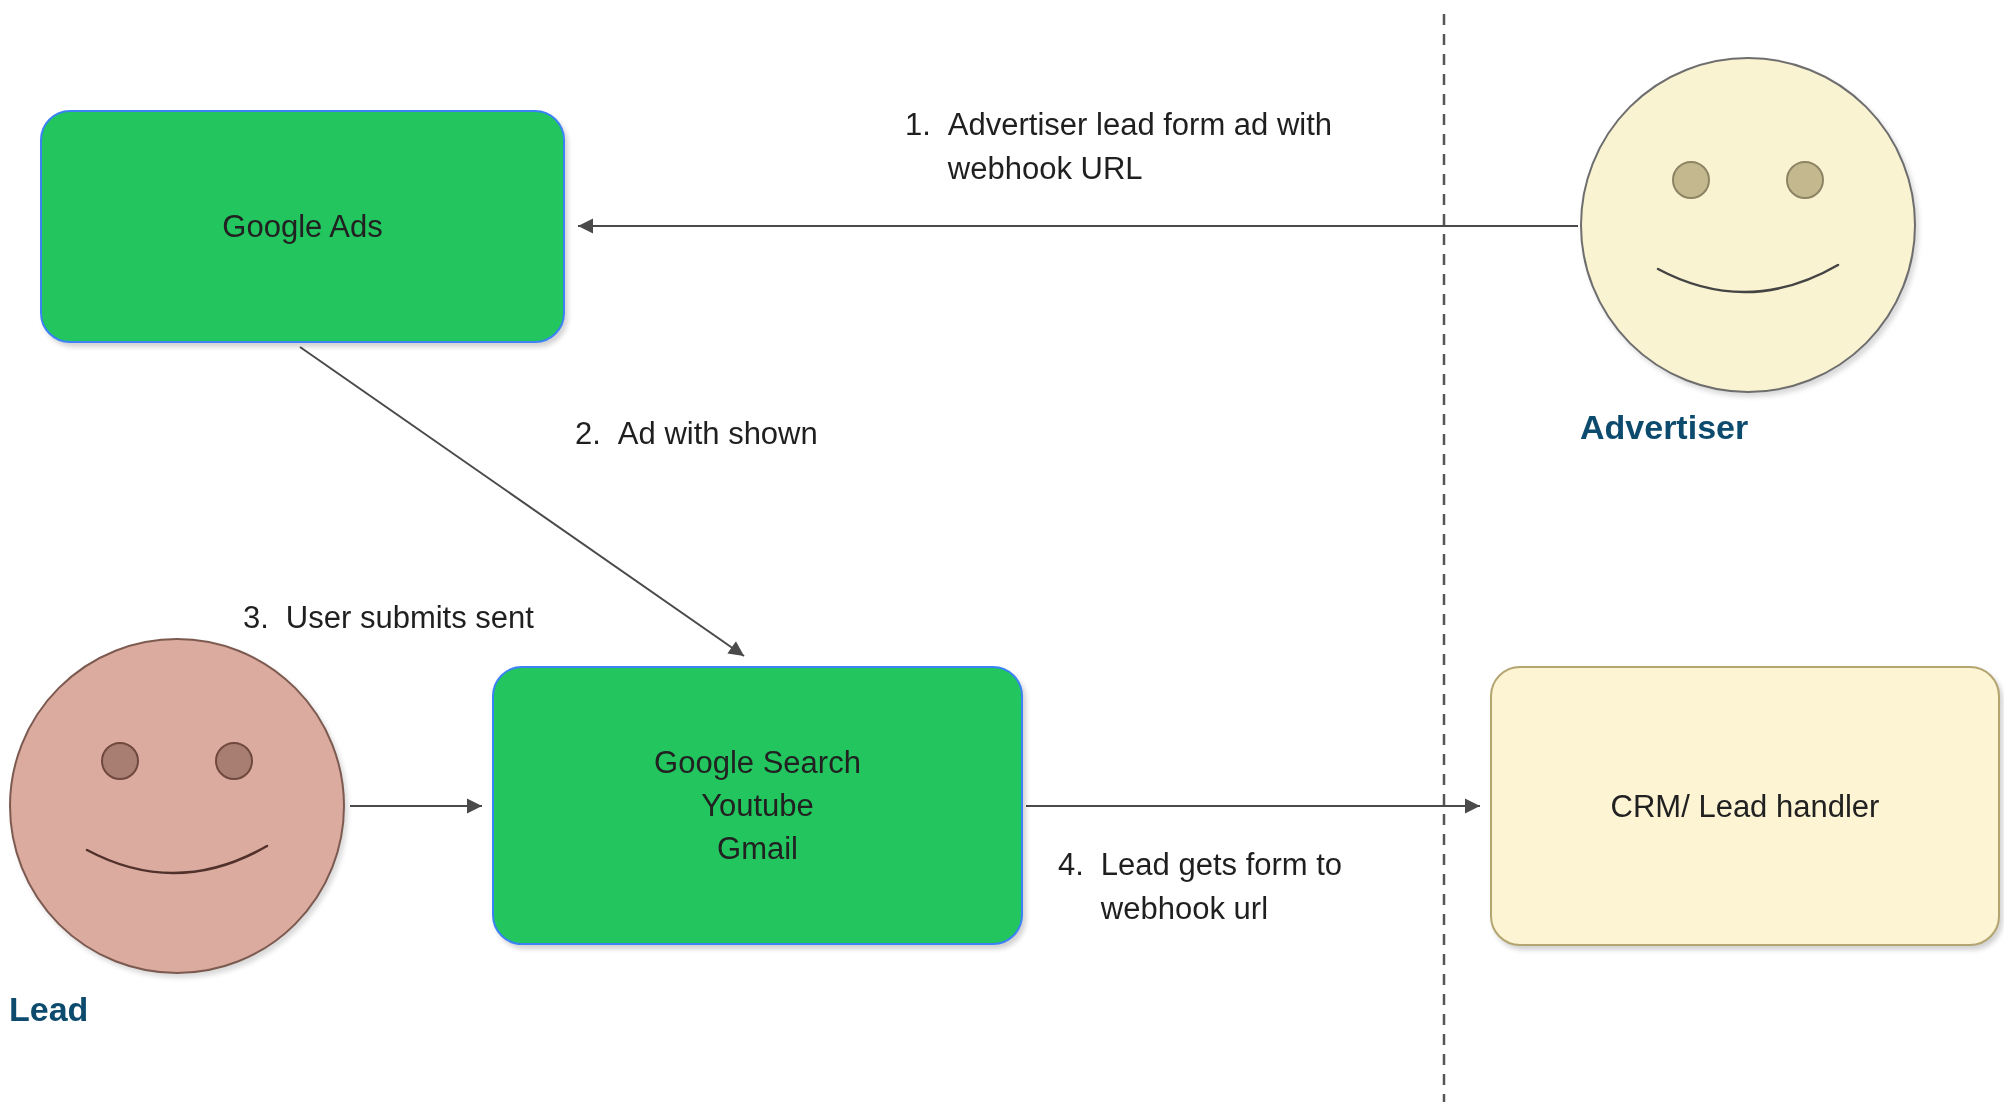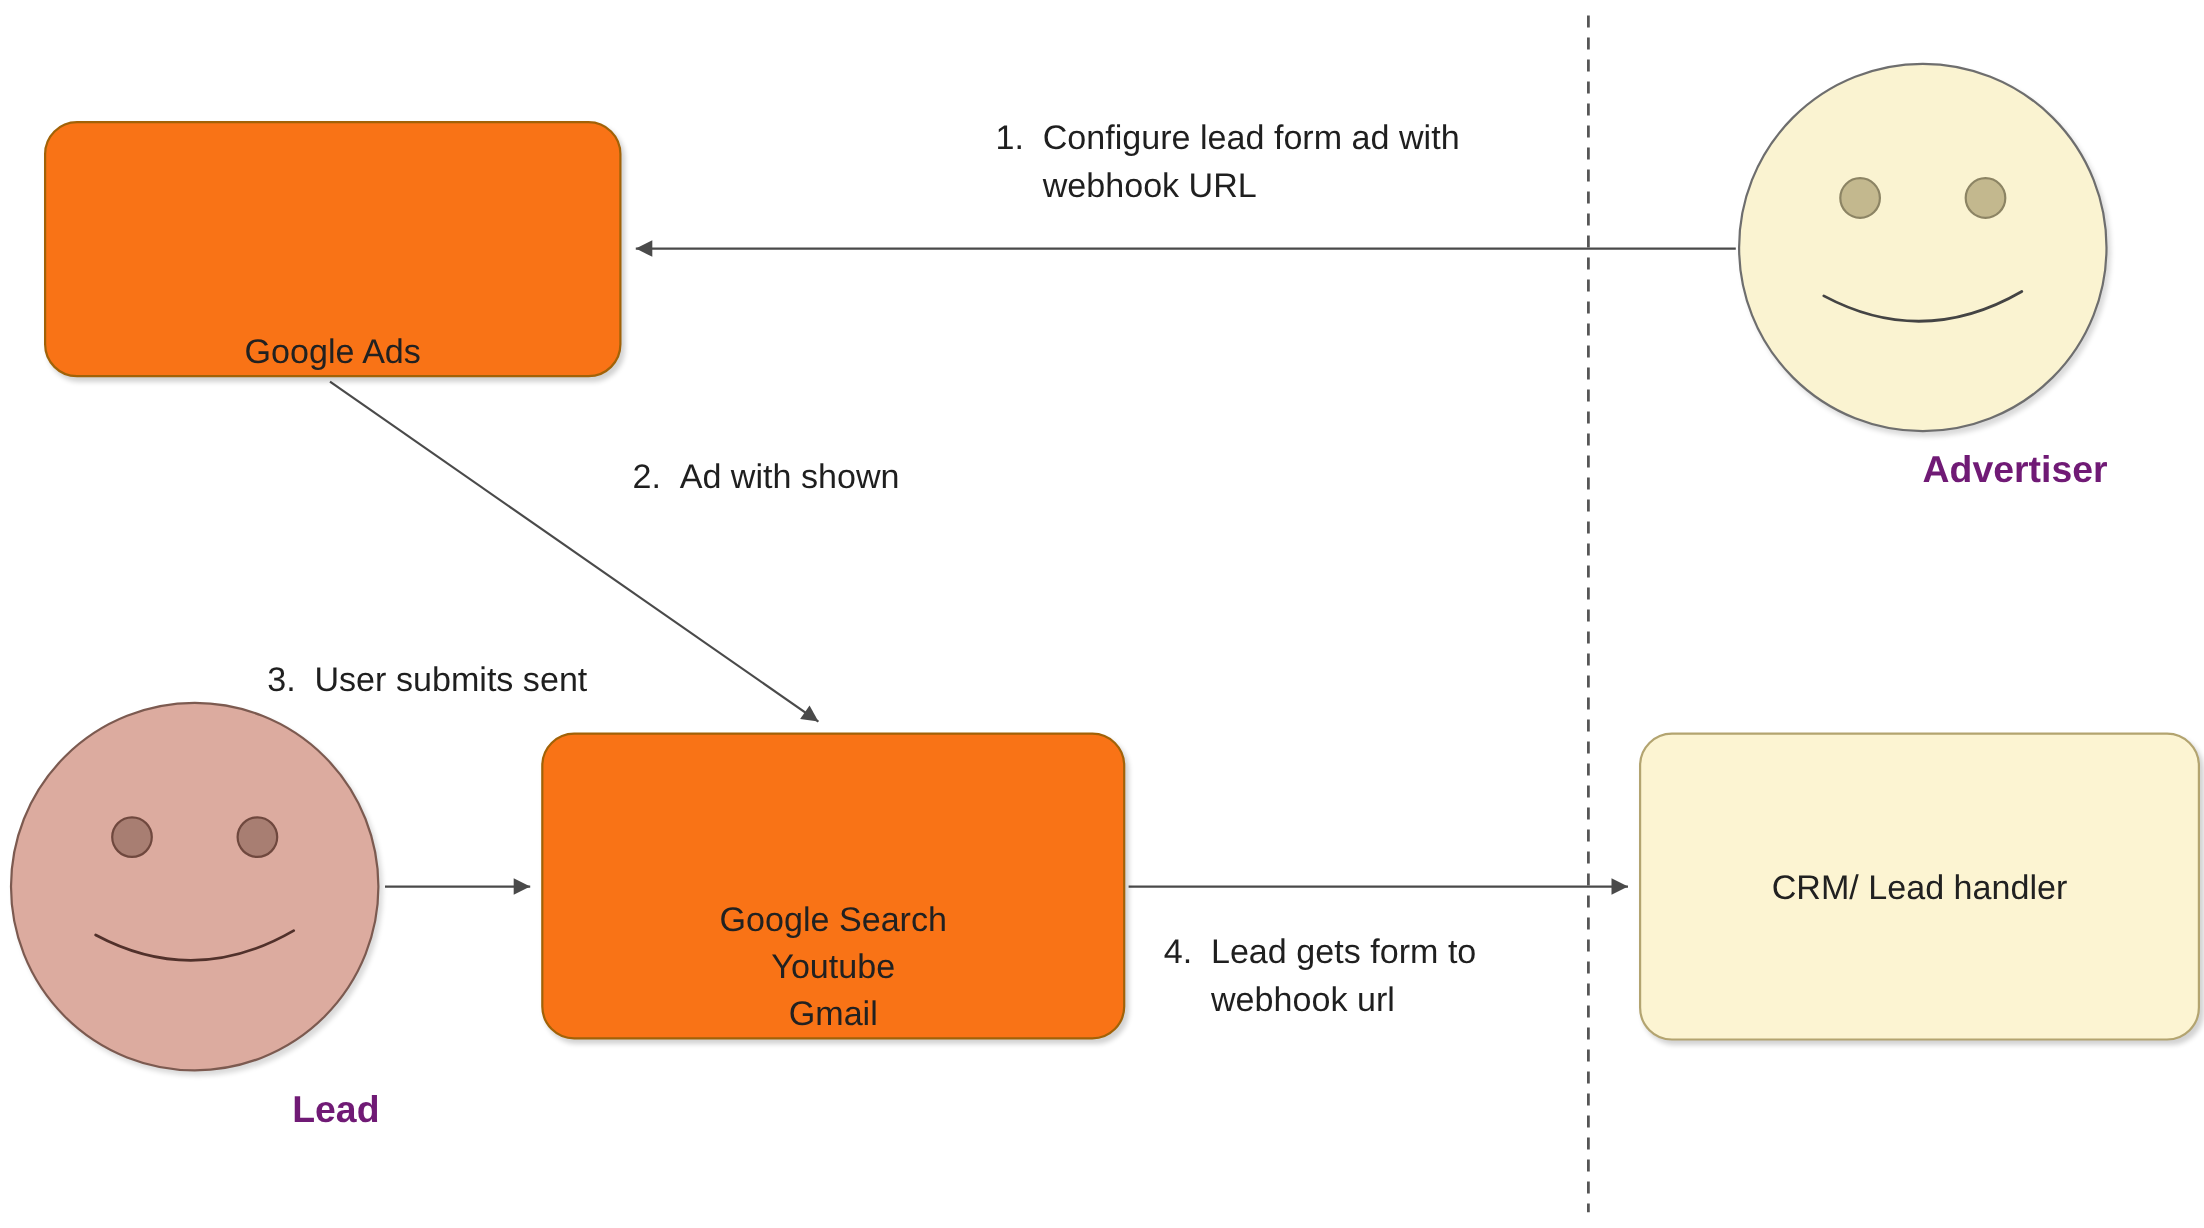--- a/index.html
+++ b/index.html
@@ -28,24 +28,23 @@
     display: flex;
     flex-direction: column;
     align-items: center;
     justify-content: center;
     text-align: center;
     font-size: 31px;
     line-height: 43px;
     color: #212121;
   }
   .node-blue {
-    background: #f97316;
-    border: 2px solid #a16207;
+    background: #22c55e;
+    border: 2px solid #3b82f6;
     box-shadow: 3px 4px 5px rgba(0,0,0,0.18);
-    justify-content: flex-end;
   }
   .node-yellow {
     background: #fcf4d2;
     border: 2px solid #b3a470;
     box-shadow: 3px 4px 5px rgba(0,0,0,0.18);
   }
   
   .face {
     position: absolute;
     width: 336px;
@@ -68,24 +67,24 @@
   .mouth {
     position: absolute;
     left: 50%;
     transform: translateX(-50%);
     top: 196px;
   }
   
   .actor-label {
     position: absolute;
     width: 336px;
-    text-align: right;
+    text-align: left;
     font-weight: bold;
     font-size: 34px;
-    color: #701a75;
+    color: #0c4a6e;
   }
   
   .step {
     position: absolute;
     display: flex;
     font-size: 31px;
     line-height: 44px;
     white-space: nowrap;
     color: #1f1f1f;
   }
@@ -142,21 +141,21 @@
     <div class="eye eye-right"></div>
     <svg class="mouth" width="196" height="60" viewBox="0 0 196 60">
       <path d="M8,14 Q98,62 188,10" fill="none" stroke="#51312b" stroke-width="2.5" stroke-linecap="round"></path>
     </svg>
   </div>
   <div class="actor-label" style="left:9px; top:990px;">Lead</div>
 
   <div class="step" style="left:905px; top:103px;">
     <span class="step-num">1.</span>
     <span>
-      <div>Configure lead form ad with</div>
+      <div>Advertiser lead form ad with</div>
       <div>webhook URL</div>
     </span>
   </div>
 
   <div class="step" style="left:575px; top:412px;">
     <span class="step-num">2.</span>
     <span>Ad with shown</span>
   </div>
 
   <div class="step" style="left:243px; top:596px;">

